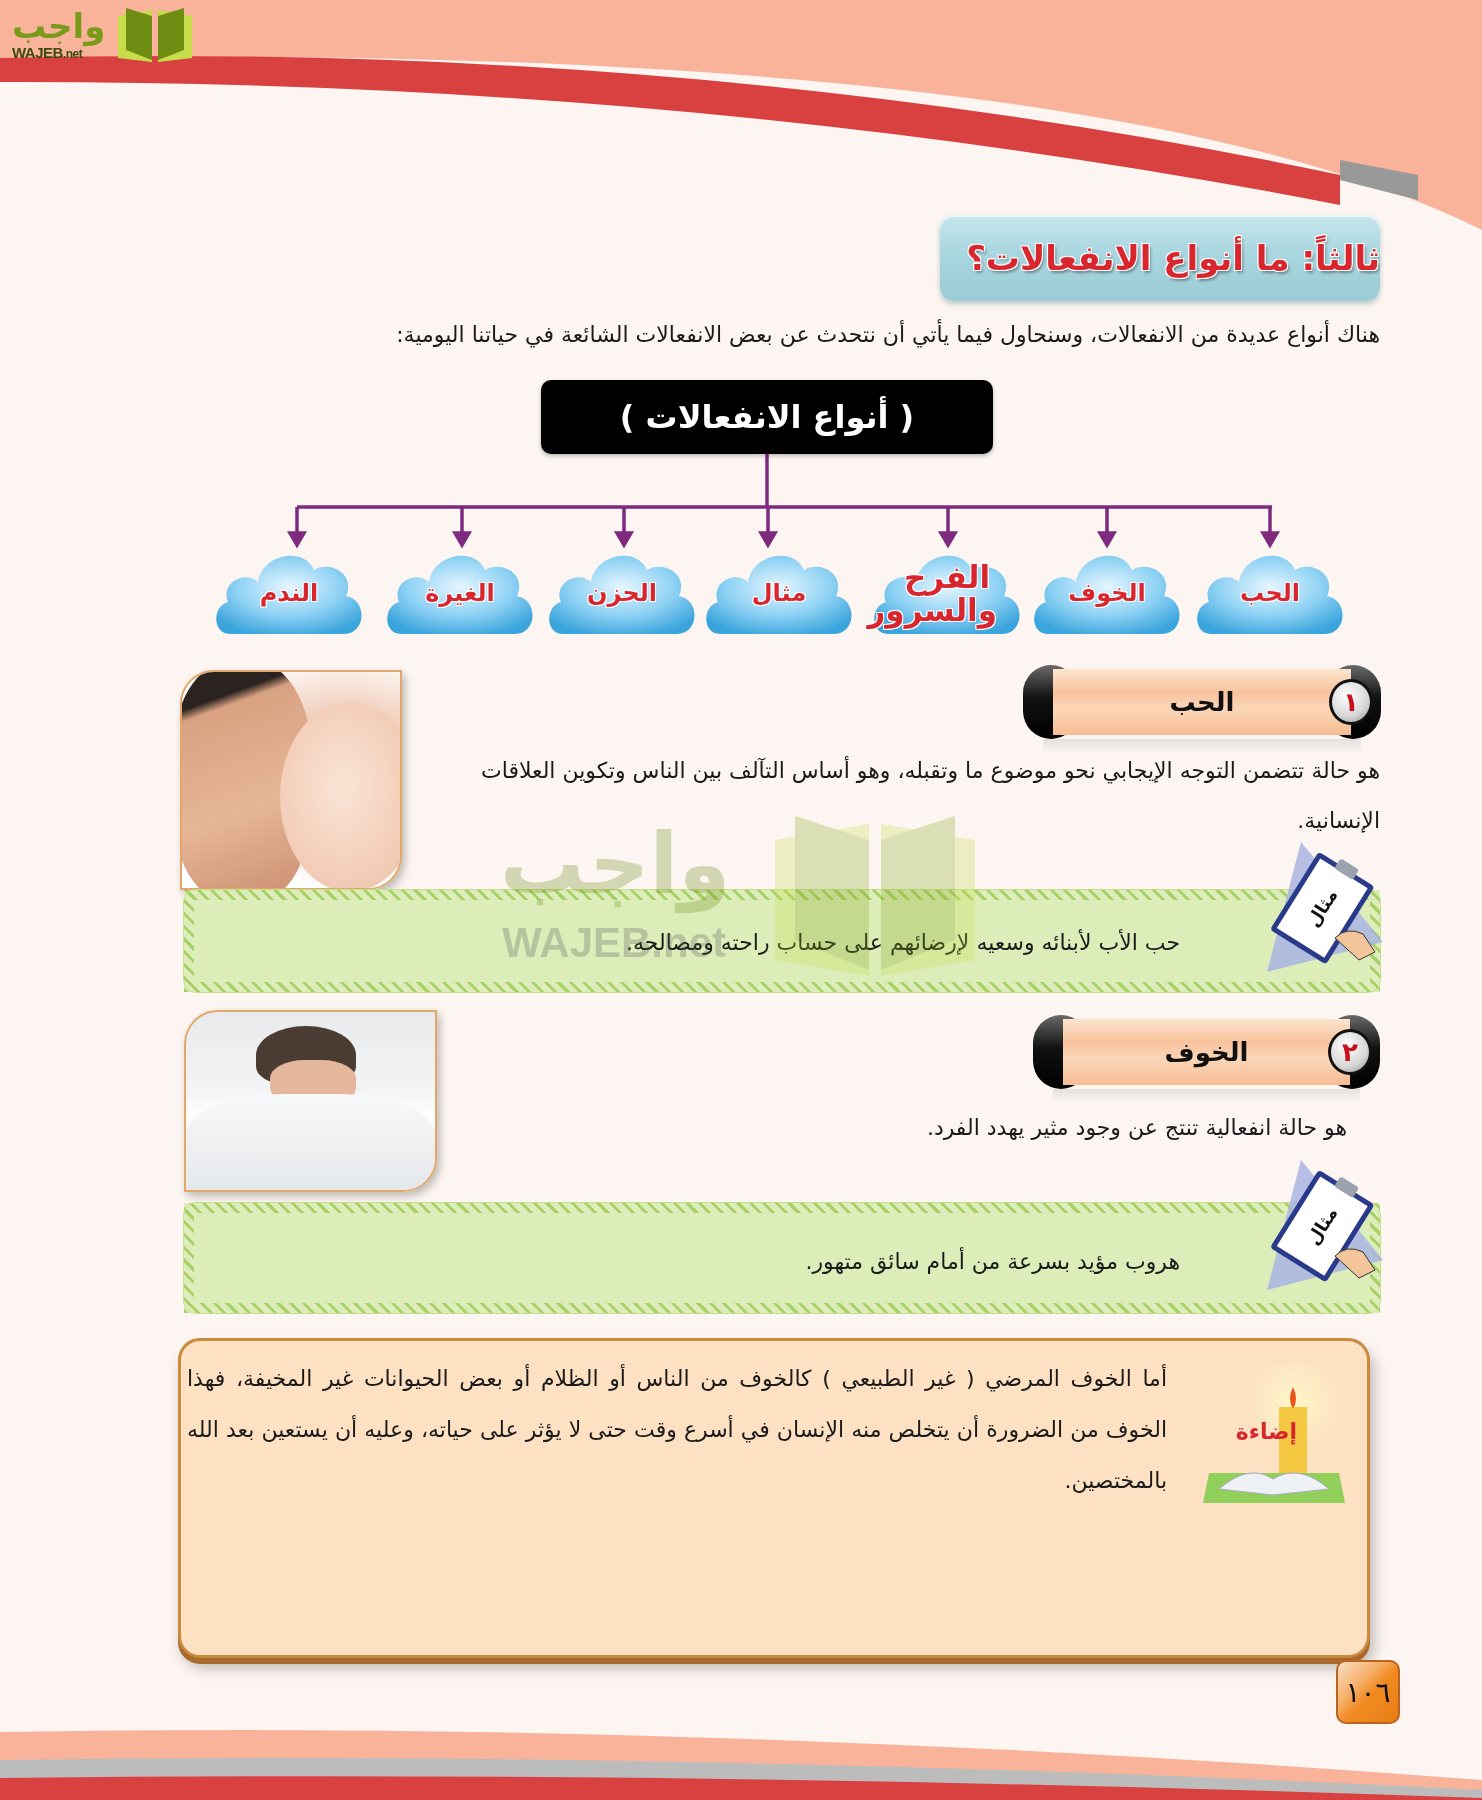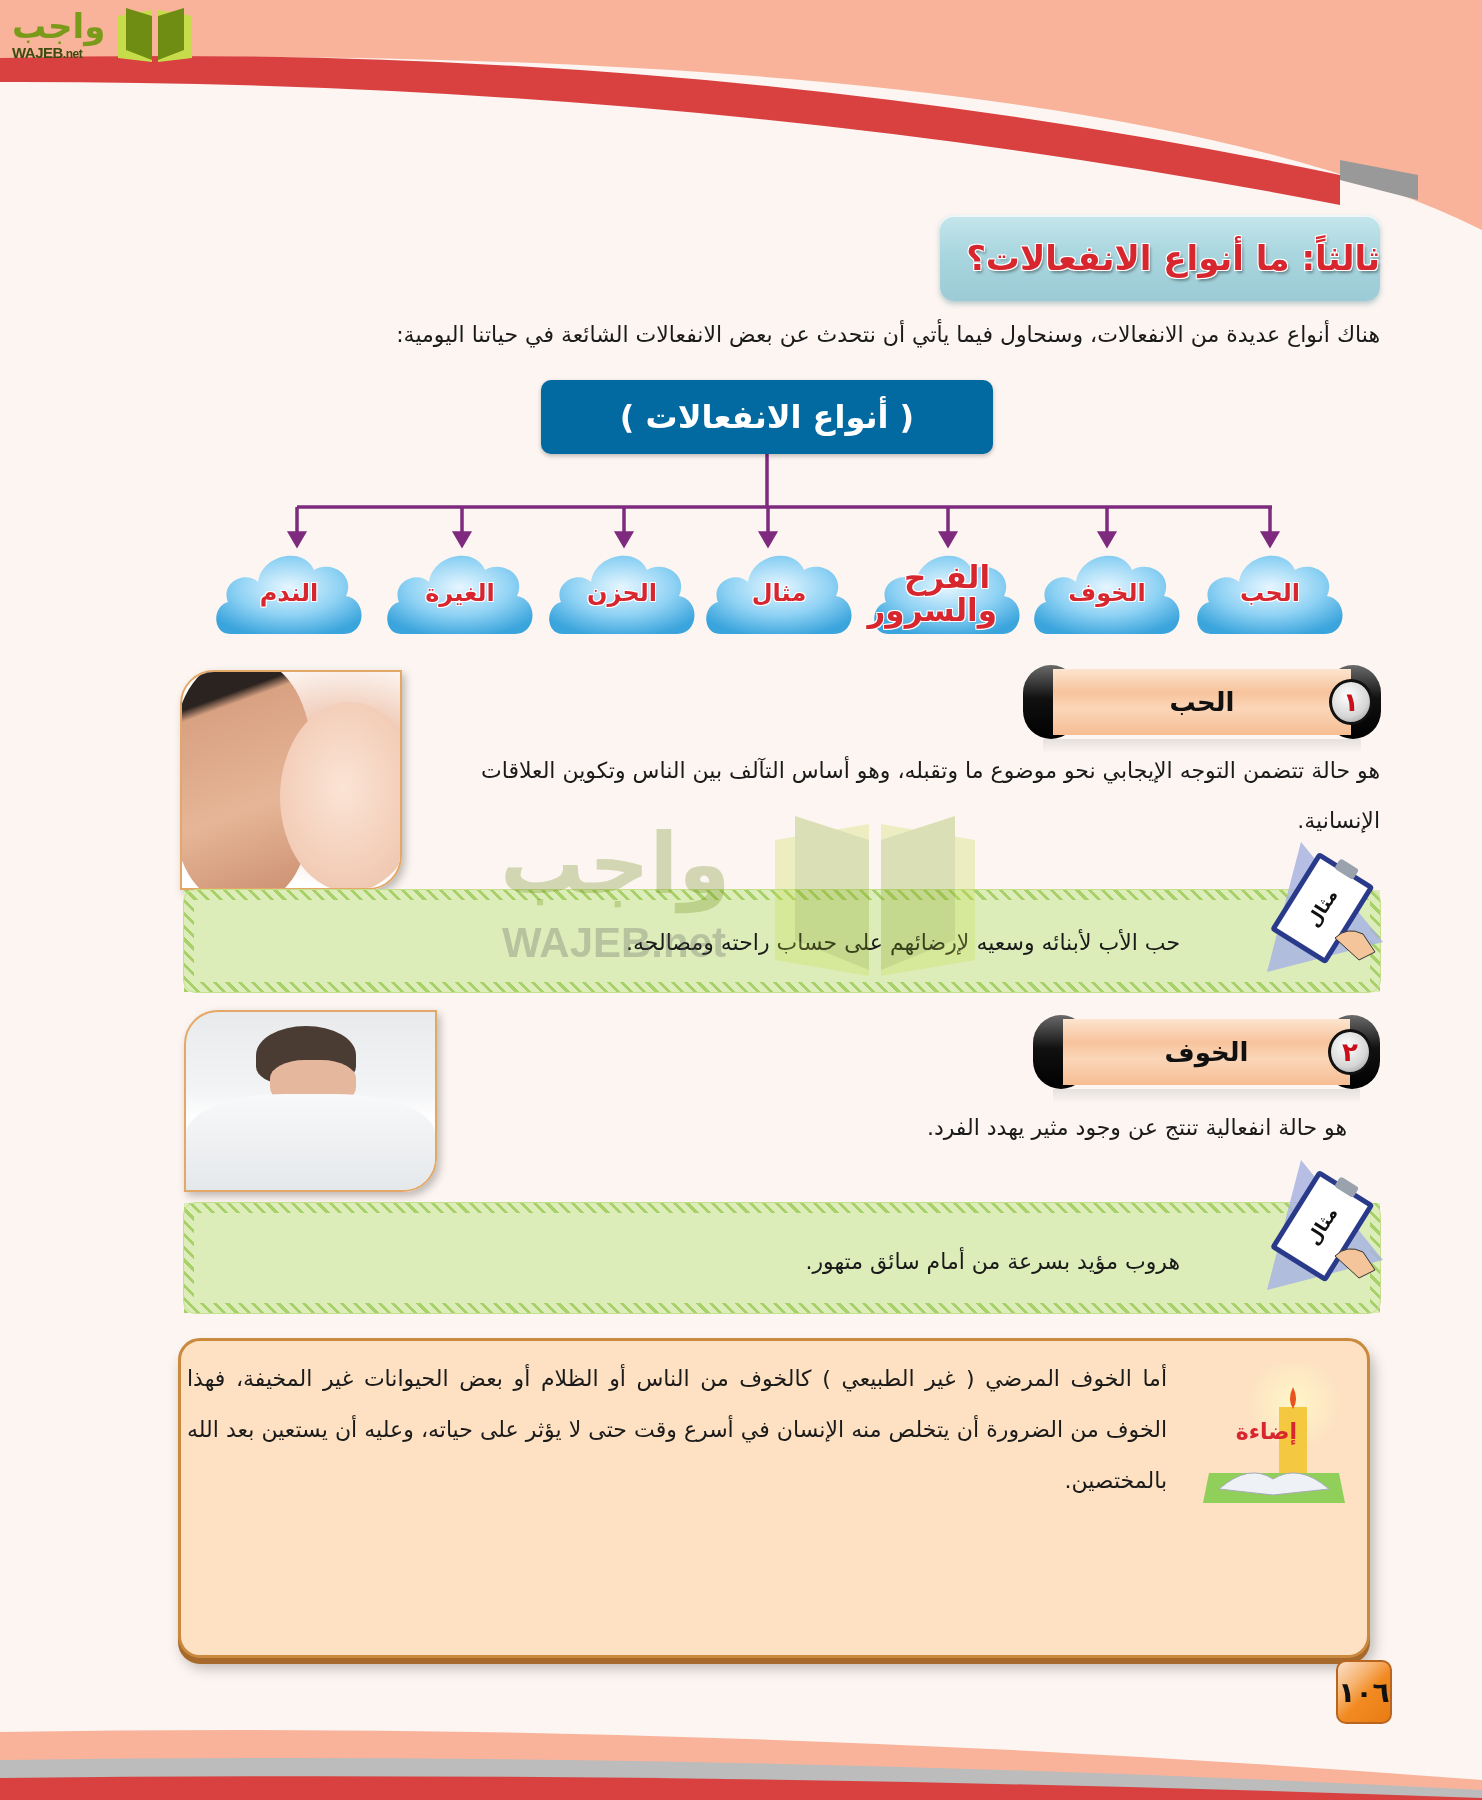--- a/index.html
+++ b/index.html
@@ -35,21 +35,21 @@
     font-size: 34px; font-weight: bold; color: #d8262f;
     text-shadow: 1px 1px 0 #fff, -1px -1px 0 #fff, 1px -1px 0 #fff, -1px 1px 0 #fff, 2px 3px 3px rgba(0,0,0,0.35);
   }
 
   
   .intro { right: 102px; top: 322px; width: 1100px; font-size: 22px; text-align: right; white-space: nowrap; }
 
   
   .root-box {
     left: 541px; top: 380px; width: 452px; height: 74px;
-    background: #0369a1; border-radius: 10px;
+    background: #000000; border-radius: 10px;
     box-shadow: 0 2px 4px rgba(0,0,0,0.25);
     display: flex; align-items: center; justify-content: center;
   }
   .root-box span { color: #fff; font-size: 32px; font-weight: bold; }
   #diagram-lines { left: 0; top: 0; width: 1482px; height: 660px; pointer-events: none; }
   .cloud {
     width: 158px; height: 108px;
     display: flex; align-items: center; justify-content: center;
   }
   .cloud svg { position: absolute; left: 0; top: 0; }
@@ -127,25 +127,25 @@
     border: 3px solid #c98a3d;
     border-radius: 22px;
     box-shadow: 0 6px 0 #a8692c, 4px 10px 14px rgba(0,0,0,0.25);
   }
   .illum-text { right: 200px; top: 12px; width: 980px; font-size: 22px; line-height: 51px; text-align: justify; text-align-last: right; }
   .illum-icon { right: 18px; top: 22px; width: 150px; height: 150px; }
   .illum-label { right: 70px; top: 78px; font-size: 22px; font-weight: bold; color: #d8262f; }
 
   
   .page-num {
-    left: 1336px; top: 1660px; width: 56px; height: 64px; border-radius: 10px;
+    left: 1336px; top: 1660px; width: 64px; height: 64px; border-radius: 10px;
     background: linear-gradient(135deg, #fbe0c8 0%, #f6b06a 35%, #f28a22 55%, #e87c14 100%);
     border: 2px solid #b9651f;
     display: flex; align-items: center; justify-content: center;
-    font-size: 28px; font-weight: bold; color: #111;
+    font-size: 28px; font-weight: normal; color: #111;
   }
 
   
   .watermark { left: 500px; top: 815px; width: 500px; height: 170px; opacity: 0.28; direction: ltr; pointer-events: none; }
   .watermark .wm-ar { position:absolute; left:0; top:0; font-size:84px; font-weight:bold; color:#6c8a14; }
   .watermark .wm-en { position:absolute; left:2px; top:104px; font-size:42px; font-weight:bold; color:#5a5a5a; font-family:"Liberation Sans", sans-serif; }
 </style>
 </head>
 <body>
 

